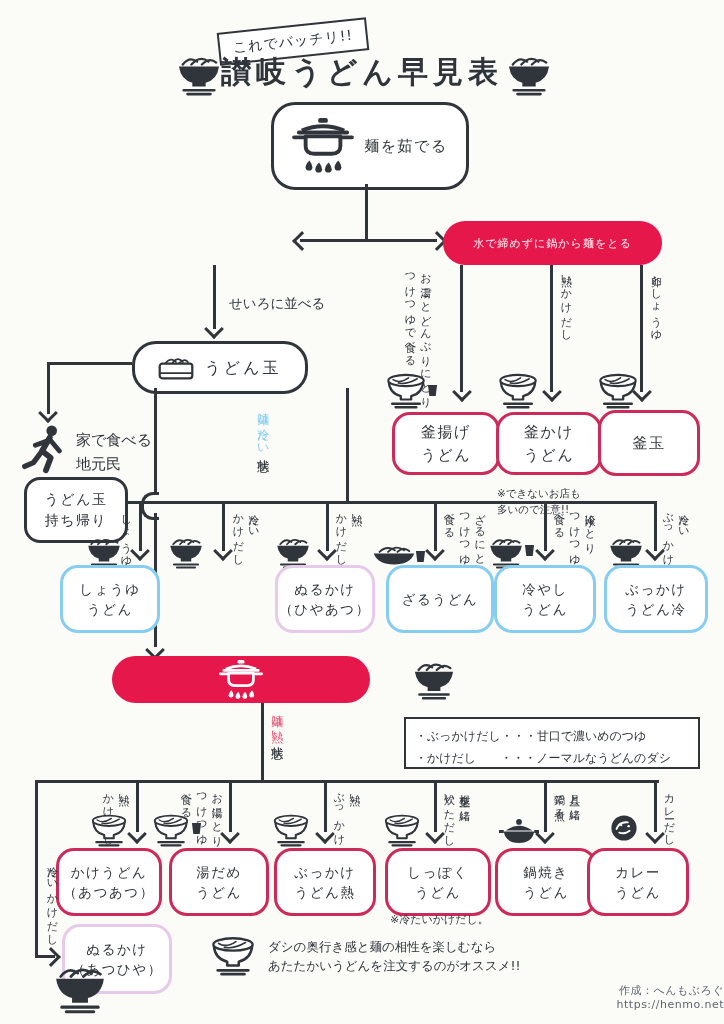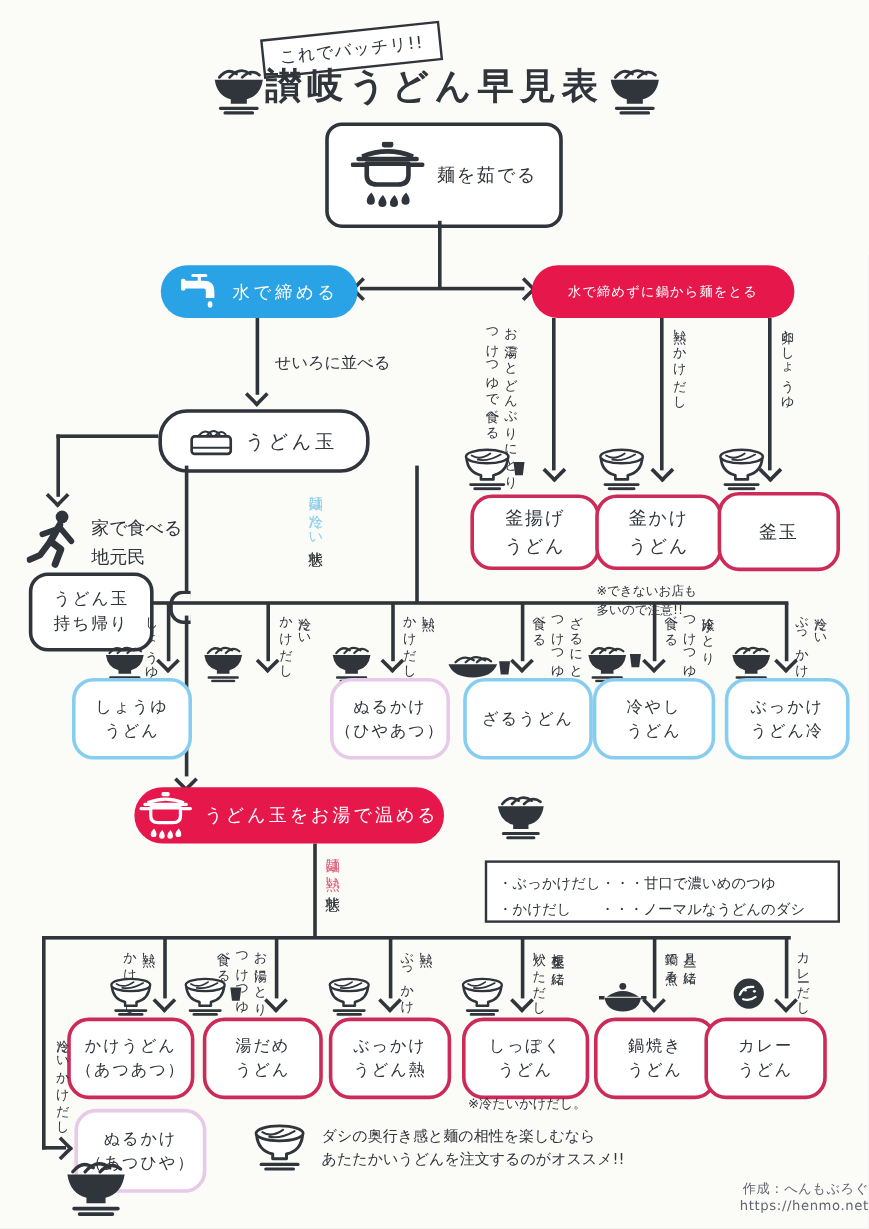--- a/index.html
+++ b/index.html
@@ -112,38 +112,32 @@
       <span>これでバッチリ!!</span>
     </div>
   <div id="title">讃岐うどん早見表</div>
   <svg class="icon" style="left:176px;top:54px;width:46px;height:42px">
       <use href="#i-bowl-dark"></use>
     </svg>
   <svg class="icon" style="left:506px;top:54px;width:46px;height:42px">
       <use href="#i-bowl-dark"></use>
     </svg>
 
-  <div class="node big" style="left:271px;top:102px;width:192px;height:82px;border-radius:14px;gap:10px">
+  <div class="node big" style="left:271px;top:102px;width:192px;height:82px;border-radius:24px;gap:10px">
     <svg style="width:62px;height:56px;color:#2f353b">
         <use href="#i-pot"></use>
       </svg>
     <span>麺を茹でる</span>
   </div>
 
   <div class="vl" style="left:365px;top:184px;height:56px"></div>
   <div class="hl" style="left:300px;top:239px;width:137px"></div>
   <div class="chev left" style="left:295px;top:234px"></div>
   <div class="chev right" style="left:430px;top:234px"></div>
 
-  <div class="pill blue" style="left:134px;top:221px;width:164px;height:44px;font-size:14.5px;letter-spacing:3px">
-    <svg style="width:34px;height:30px" class="ic-white">
-        <use href="#i-faucet"></use>
-      </svg>
-    <span>水で締める</span>
-  </div>
   <div class="pill red" style="left:443px;top:221px;width:219px;height:44px;font-size:11px;letter-spacing:1px">
     <span>水で締めずに鍋から麺をとる</span>
   </div>
 
   <div class="vl" style="left:460px;top:265px;height:127px"></div>
   <div class="vl" style="left:550px;top:265px;height:127px"></div>
   <div class="vl" style="left:640px;top:265px;height:127px"></div>
   <div class="chev down" style="left:455px;top:385px"></div>
   <div class="chev down" style="left:545px;top:385px"></div>
   <div class="chev down" style="left:635px;top:385px"></div>
@@ -256,21 +250,20 @@
   <div class="node cold" style="left:386px;top:565px;width:102px;height:62px"><span>ざるうどん</span></div>
   <div class="node cold" style="left:494px;top:565px;width:96px;height:62px"><span>冷やし
 うどん</span></div>
   <div class="node cold" style="left:604px;top:565px;width:98px;height:62px"><span>ぶっかけ
 うどん冷</span></div>
 
   <div class="pill red" style="left:112px;top:656px;width:258px;height:47px;font-size:15px;letter-spacing:2.5px">
     <svg style="width:44px;height:40px" class="ic-white">
         <use href="#i-pot"></use>
       </svg>
-    <span>うどん玉をお湯で温める</span>
   </div>
 
   <svg class="icon" style="left:412px;top:660px;width:44px;height:40px">
       <use href="#i-bowl-dark"></use>
     </svg>
 
   <div class="infobox">・ぶっかけだし・・・甘口で濃いめのつゆ
 ・かけだし　　・・・ノーマルなうどんのダシ</div>
 
   <div class="vl" style="left:261px;top:703px;height:79px"></div>

